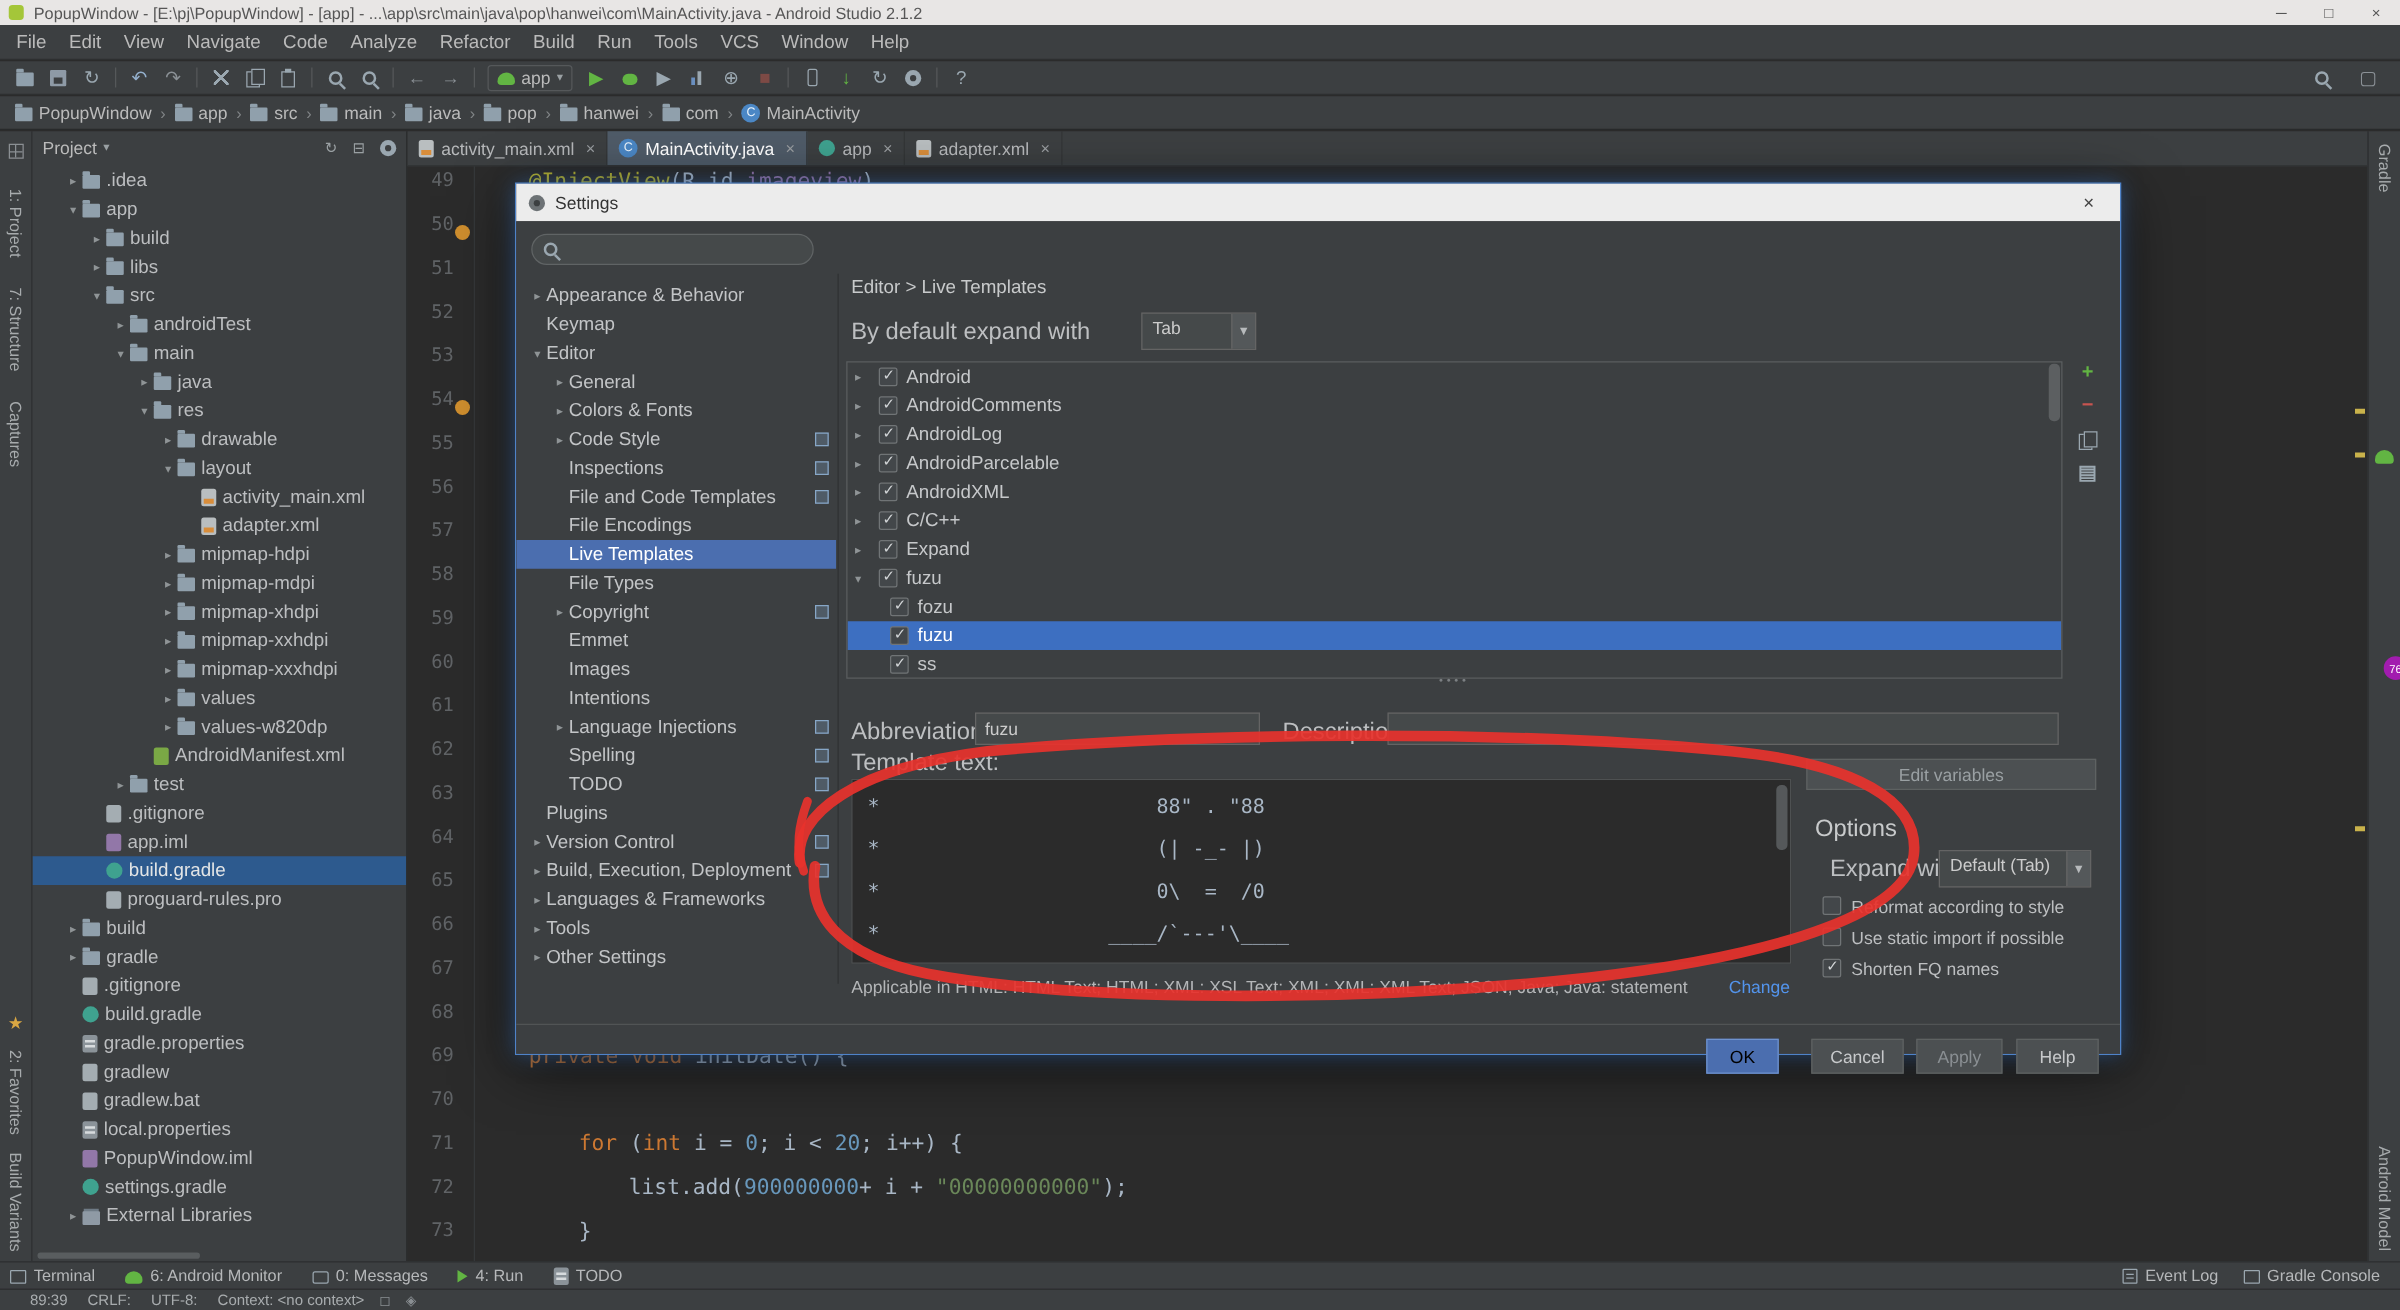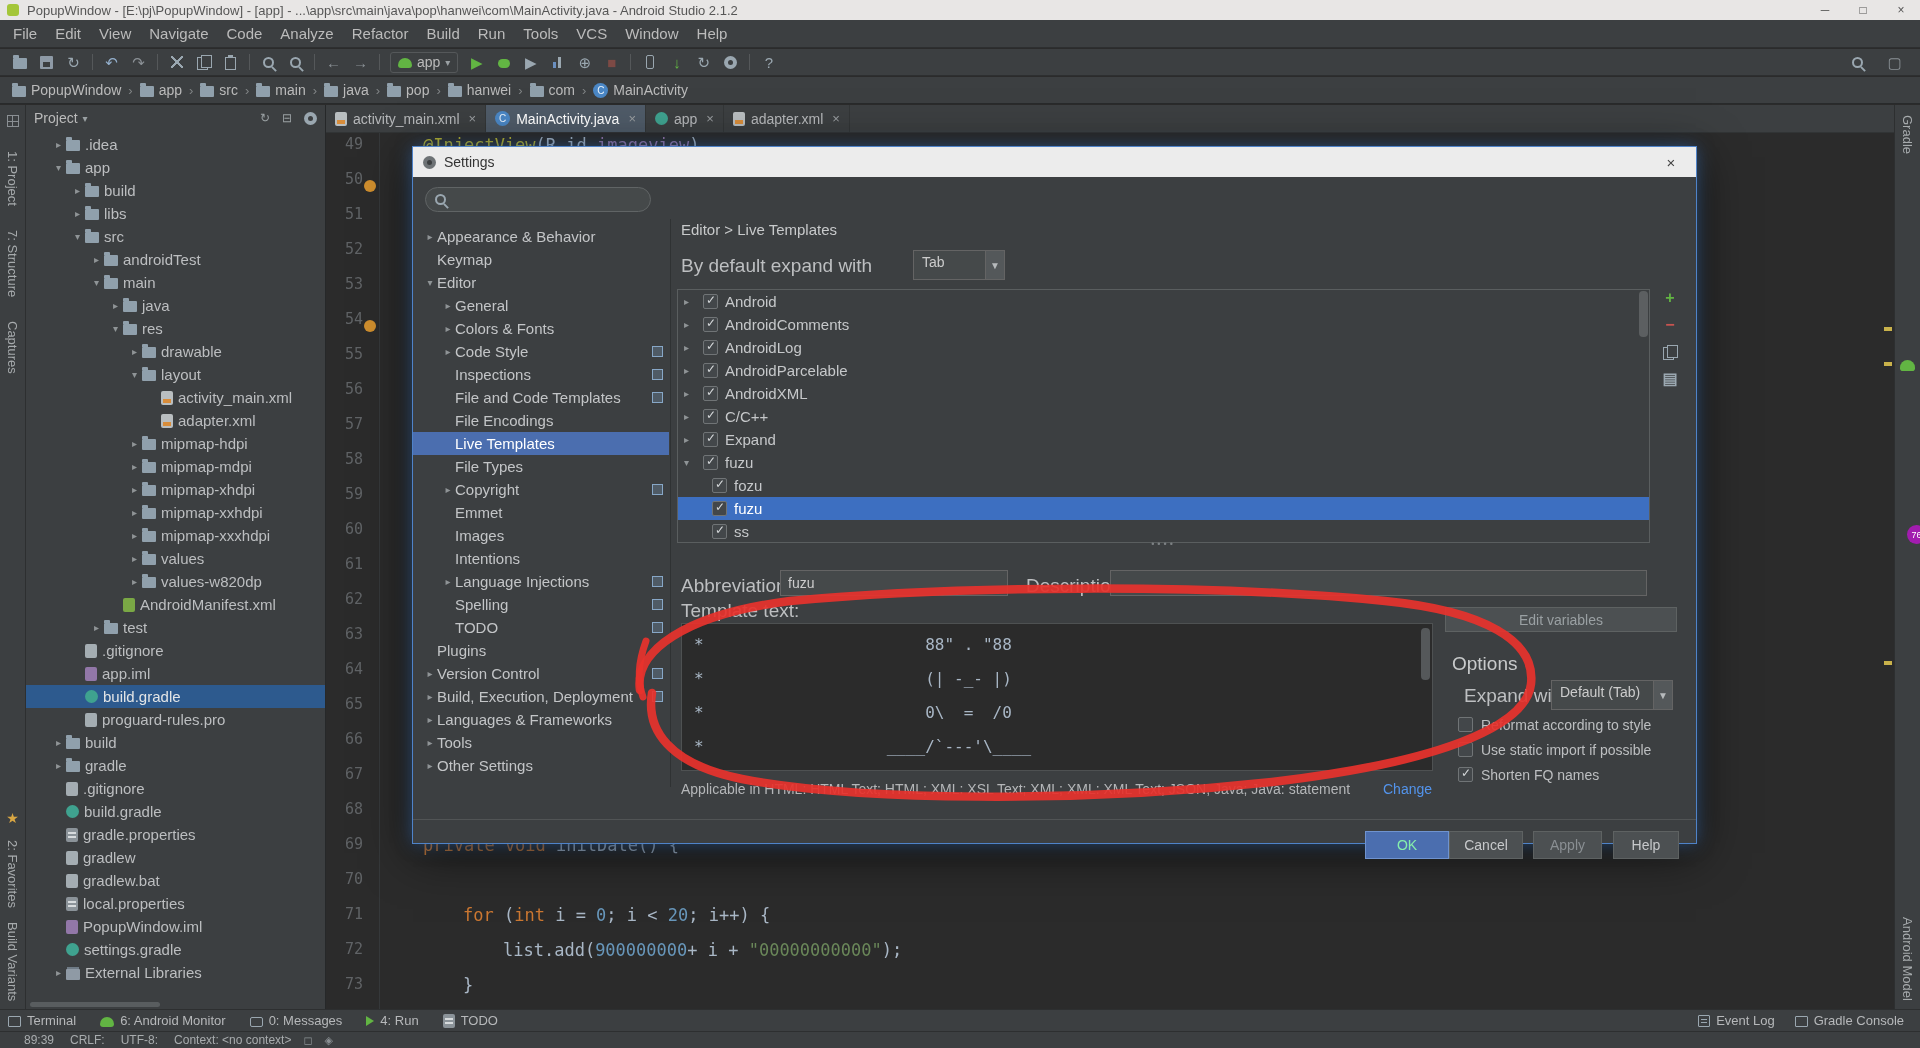--- a/index.html
+++ b/index.html
@@ -110,21 +110,21 @@
 .tscroll{position:absolute;right:2px;top:4px;width:9px;height:52px;border-radius:4px;background:#55585a}
 .btn{position:absolute;height:28px;border:1px solid var(--btn_border);background:var(--btn_bg);color:#c7c9cb;font-size:14px;display:flex;align-items:center;justify-content:center}
 #btn-editvars{left:1032px;top:430px;width:232px;height:25px;color:#9aa0a3}
 #lbl-options{left:1039px;top:476px;color:#c8cacb}
 #lbl-expandwith{left:1051px;top:508px}
 .optchecks{position:absolute;left:1045px;top:535px}
 .optrow{height:25px;display:flex;align-items:center;gap:8px;font-size:14px;color:#bdbfc1;white-space:nowrap}
 #applicable{left:268px;top:604px;font-size:14px;color:#b4b6b8;width:696px;overflow:hidden}
 #change-link{left:970px;top:604px;color:var(--link);font-size:14px}
 .hsep{position:absolute;left:0;right:0;top:642px;height:1px;background:#515455}
-#btn-ok{left:952px;top:654px;width:84px;background:var(--ok_bg);border-color:#6f93cf;color:#86efac}
+#btn-ok{left:952px;top:654px;width:58px;background:var(--ok_bg);border-color:#6f93cf;color:#000000}
 #btn-cancel{left:1036px;top:654px;width:74px}
 #btn-apply{left:1120px;top:654px;width:69px;color:#8a8f93}
 #btn-help{left:1200px;top:654px;width:66px}
 
 
 .bottombar{position:absolute;left:0;right:0;top:1009px;height:22px;background:var(--ui_bg);display:flex;align-items:center;border-top:1px solid #2d2f30;padding-left:8px;font-size:13px;color:#b6b8ba;z-index:10}
 .btab{display:inline-flex;align-items:center;gap:6px;margin-right:24px}
 .bb-right{margin-left:auto;display:flex;gap:20px;padding-right:16px}
 .bb-right .btab{margin-right:0}
 .statusbar{position:absolute;left:0;right:0;top:1031px;height:17px;background:var(--ui_bg);display:flex;align-items:center;font-size:12px;color:#a8acae;padding:0 8px;border-top:1px solid #2d2f30;z-index:10}

